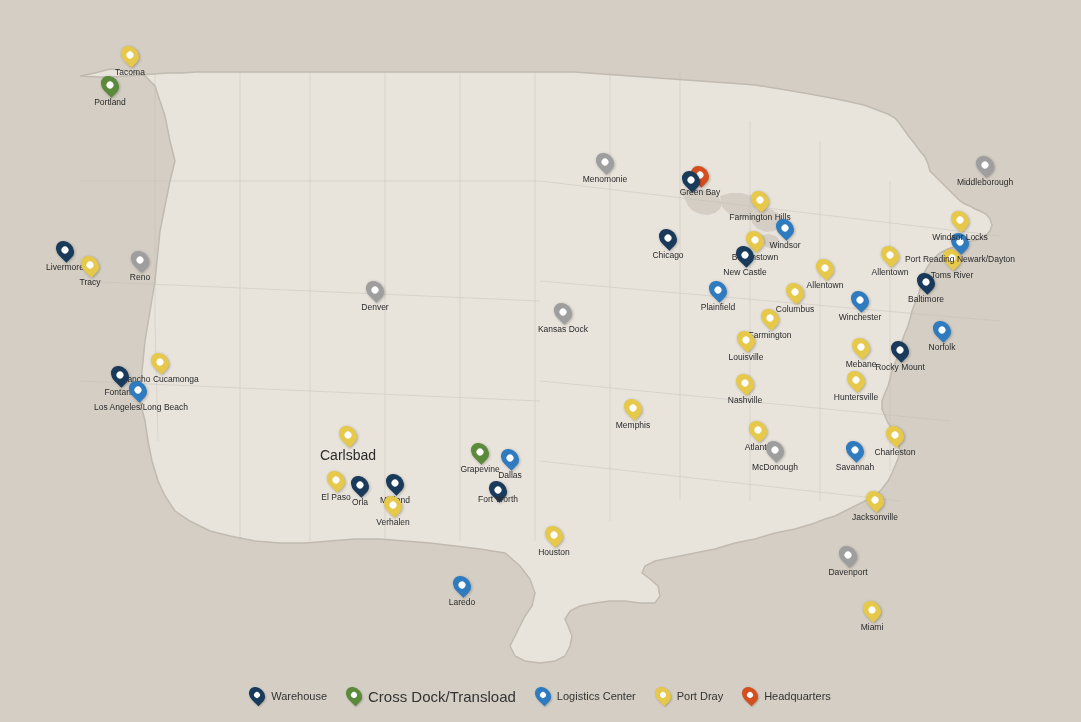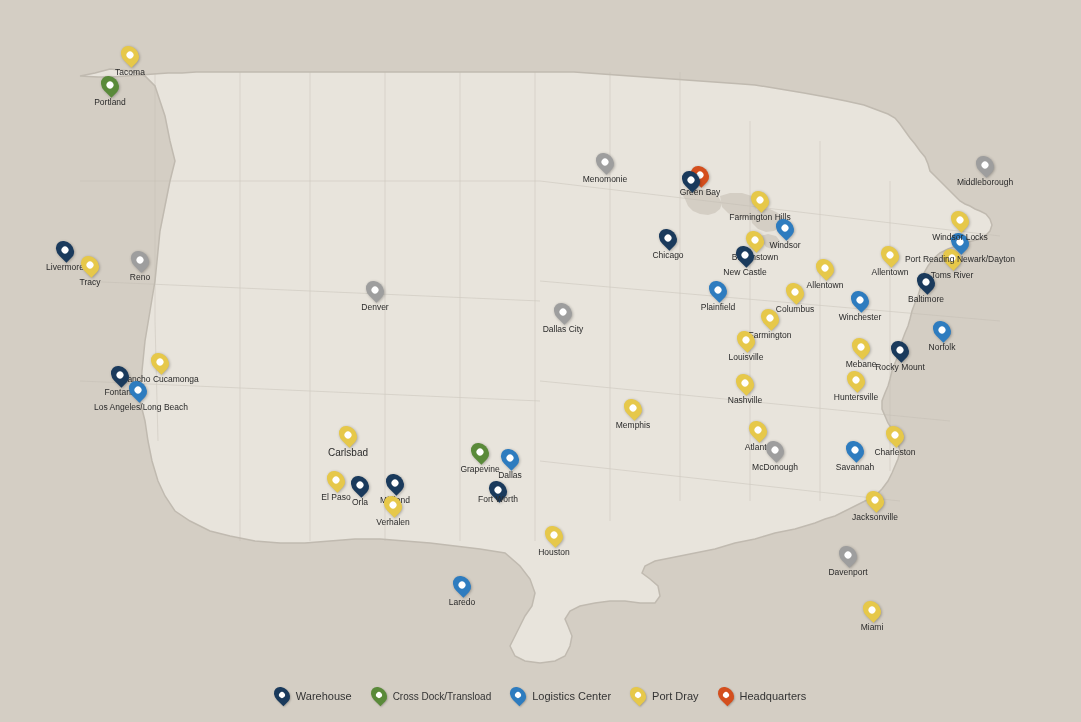--- a/index.html
+++ b/index.html
@@ -159,21 +159,21 @@
       <div style="position: absolute; left: 375px; top: 300px; transform: translate(-50%, -100%);">
         <div style="width: 16px; height: 20px; border-radius: 50% 50% 50% 0px; transform: rotate(-45deg); background: rgb(158, 158, 158); position: relative; box-shadow: rgba(0, 0, 0, 0.3) 0px 1px 3px;">
           <div style="width: 7px; height: 7px; background: white; border-radius: 50%; position: absolute; top: 50%; left: 50%; transform: translate(-50%, -50%);"></div>
         </div>
         <div style="position: absolute; top: 22px; left: 50%; transform: translateX(-50%) rotate(0deg); font-size: 8.5px; color: rgb(42, 42, 42); white-space: nowrap; font-weight: 500; text-align: center; line-height: 1.2;">Denver</div>
       </div>
       <div style="position: absolute; left: 348px; top: 445px; transform: translate(-50%, -100%);">
         <div style="width: 16px; height: 20px; border-radius: 50% 50% 50% 0px; transform: rotate(-45deg); background: rgb(230, 200, 74); position: relative; box-shadow: rgba(0, 0, 0, 0.3) 0px 1px 3px;">
           <div style="width: 7px; height: 7px; background: white; border-radius: 50%; position: absolute; top: 50%; left: 50%; transform: translate(-50%, -50%);"></div>
         </div>
-        <div style="position: absolute; top: 22px; left: 50%; transform: translateX(-50%) rotate(0deg); font-size: 10px; color: rgb(42, 42, 42); white-space: nowrap; font-weight: 500; text-align: left; line-height: 1.2;">Carlsbad</div>
+        <div style="position: absolute; top: 22px; left: 50%; transform: translateX(-50%) rotate(0deg); font-size: 14px; color: rgb(42, 42, 42); white-space: nowrap; font-weight: 500; text-align: left; line-height: 1.2;">Carlsbad</div>
       </div>
       <div style="position: absolute; left: 336px; top: 490px; transform: translate(-50%, -100%);">
         <div style="width: 16px; height: 20px; border-radius: 50% 50% 50% 0px; transform: rotate(-45deg); background: rgb(230, 200, 74); position: relative; box-shadow: rgba(0, 0, 0, 0.3) 0px 1px 3px;">
           <div style="width: 7px; height: 7px; background: white; border-radius: 50%; position: absolute; top: 50%; left: 50%; transform: translate(-50%, -50%);"></div>
         </div>
         <div style="position: absolute; top: 22px; left: 50%; transform: translateX(-50%) rotate(0deg); font-size: 8.5px; color: rgb(42, 42, 42); white-space: nowrap; font-weight: 500; text-align: center; line-height: 1.2;">El Paso</div>
       </div>
       <div style="position: absolute; left: 360px; top: 495px; transform: translate(-50%, -100%);">
         <div style="width: 16px; height: 20px; border-radius: 50% 50% 50% 0px; transform: rotate(-45deg); background: rgb(26, 58, 92); position: relative; box-shadow: rgba(0, 0, 0, 0.3) 0px 1px 3px;">
           <div style="width: 7px; height: 7px; background: white; border-radius: 50%; position: absolute; top: 50%; left: 50%; transform: translate(-50%, -50%);"></div>
@@ -219,21 +219,21 @@
       <div style="position: absolute; left: 554px; top: 545px; transform: translate(-50%, -100%);">
         <div style="width: 16px; height: 20px; border-radius: 50% 50% 50% 0px; transform: rotate(-45deg); background: rgb(230, 200, 74); position: relative; box-shadow: rgba(0, 0, 0, 0.3) 0px 1px 3px;">
           <div style="width: 7px; height: 7px; background: white; border-radius: 50%; position: absolute; top: 50%; left: 50%; transform: translate(-50%, -50%);"></div>
         </div>
         <div style="position: absolute; top: 22px; left: 50%; transform: translateX(-50%) rotate(0deg); font-size: 8.5px; color: rgb(42, 42, 42); white-space: nowrap; font-weight: 500; text-align: center; line-height: 1.2;">Houston</div>
       </div>
       <div style="position: absolute; left: 563px; top: 322px; transform: translate(-50%, -100%);">
         <div style="width: 16px; height: 20px; border-radius: 50% 50% 50% 0px; transform: rotate(-45deg); background: rgb(158, 158, 158); position: relative; box-shadow: rgba(0, 0, 0, 0.3) 0px 1px 3px;">
           <div style="width: 7px; height: 7px; background: white; border-radius: 50%; position: absolute; top: 50%; left: 50%; transform: translate(-50%, -50%);"></div>
         </div>
-        <div style="position: absolute; top: 22px; left: 50%; transform: translateX(-50%) rotate(0deg); font-size: 8.5px; color: rgb(42, 42, 42); white-space: nowrap; font-weight: 500; text-align: center; line-height: 1.2;">Dallas City</div>
+        <div style="position: absolute; top: 22px; left: 50%; transform: translateX(-50%) rotate(0deg); font-size: 8.5px; color: rgb(42, 42, 42); white-space: nowrap; font-weight: 500; text-align: center; line-height: 1.2;">Kansas Dock</div>
       </div>
       <div style="position: absolute; left: 633px; top: 418px; transform: translate(-50%, -100%);">
         <div style="width: 16px; height: 20px; border-radius: 50% 50% 50% 0px; transform: rotate(-45deg); background: rgb(230, 200, 74); position: relative; box-shadow: rgba(0, 0, 0, 0.3) 0px 1px 3px;">
           <div style="width: 7px; height: 7px; background: white; border-radius: 50%; position: absolute; top: 50%; left: 50%; transform: translate(-50%, -50%);"></div>
         </div>
         <div style="position: absolute; top: 22px; left: 50%; transform: translateX(-50%) rotate(0deg); font-size: 8.5px; color: rgb(42, 42, 42); white-space: nowrap; font-weight: 500; text-align: center; line-height: 1.2;">Memphis</div>
       </div>
       <div style="position: absolute; left: 605px; top: 172px; transform: translate(-50%, -100%);">
         <div style="width: 16px; height: 20px; border-radius: 50% 50% 50% 0px; transform: rotate(-45deg); background: rgb(158, 158, 158); position: relative; box-shadow: rgba(0, 0, 0, 0.3) 0px 1px 3px;">
           <div style="width: 7px; height: 7px; background: white; border-radius: 50%; position: absolute; top: 50%; left: 50%; transform: translate(-50%, -50%);"></div>
@@ -436,21 +436,21 @@
           </div>
         </div>
         <span style="font-size: 11px; color: rgb(51, 51, 51); font-weight: 400;">Warehouse</span>
       </div>
       <div style="display: flex; align-items: center; gap: 5px;">
         <div style="position: relative; width: 16px; height: 20px; flex-shrink: 0;">
           <div style="width: 14px; height: 18px; border-radius: 50% 50% 50% 0px; transform: rotate(-45deg); background: rgb(90, 138, 58); position: absolute; top: 0px; left: 0px; box-shadow: rgba(0, 0, 0, 0.25) 0px 1px 2px;">
             <div style="width: 6px; height: 6px; background: white; border-radius: 50%; position: absolute; top: 50%; left: 50%; transform: translate(-50%, -50%);"></div>
           </div>
         </div>
-        <span style="font-size: 10px; color: rgb(51, 51, 51); font-weight: 400;">Cross Dock/Transload</span>
+        <span style="font-size: 15px; color: rgb(51, 51, 51); font-weight: 400;">Cross Dock/Transload</span>
       </div>
       <div style="display: flex; align-items: center; gap: 5px;">
         <div style="position: relative; width: 16px; height: 20px; flex-shrink: 0;">
           <div style="width: 14px; height: 18px; border-radius: 50% 50% 50% 0px; transform: rotate(-45deg); background: rgb(46, 124, 191); position: absolute; top: 0px; left: 0px; box-shadow: rgba(0, 0, 0, 0.25) 0px 1px 2px;">
             <div style="width: 6px; height: 6px; background: white; border-radius: 50%; position: absolute; top: 50%; left: 50%; transform: translate(-50%, -50%);"></div>
           </div>
         </div>
         <span style="font-size: 11px; color: rgb(51, 51, 51); font-weight: 400;">Logistics Center</span>
       </div>
       <div style="display: flex; align-items: center; gap: 5px;">

